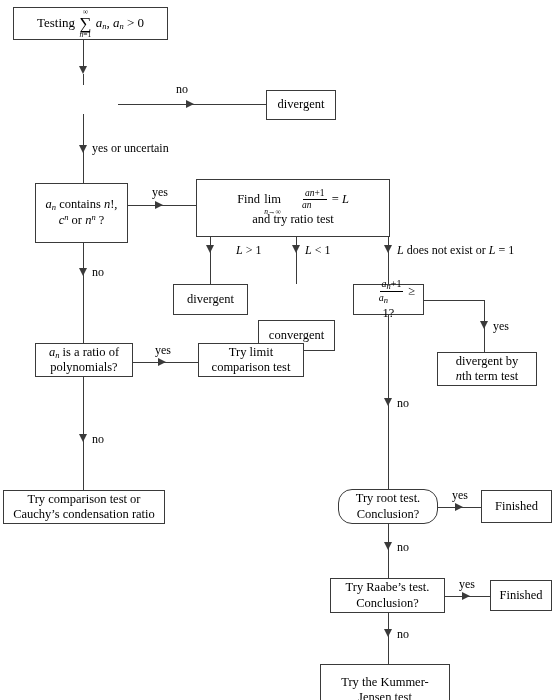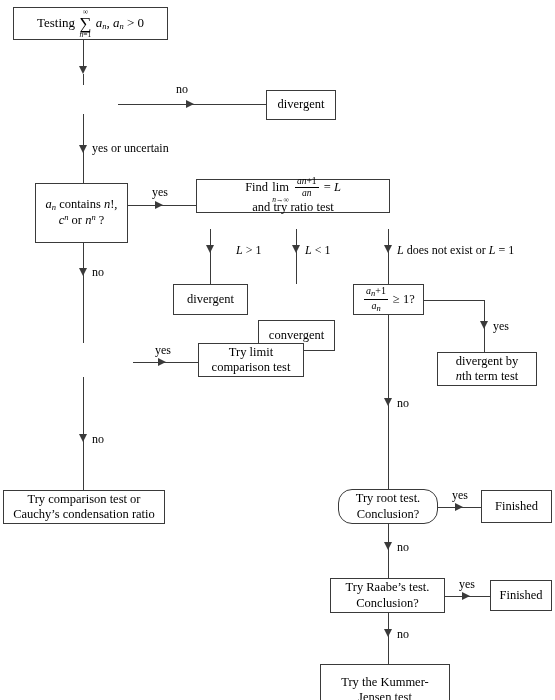--- a/index.html
+++ b/index.html
@@ -98,21 +98,21 @@
   .frac {
     display: inline-block;
     vertical-align: middle;
     text-align: center;
     font-size: 9.5px;
     line-height: 1.12;
     margin: 0 2px;
     position: relative;
     top: -0.5px;
   }
-  .frac .num { display: block; border-bottom: 1px solid #000; padding: 0 2px; }
+  .frac .num { display: block; border-bottom: 1px solid #000; padding: 0 2px; margin-left: 16px; }
   .frac .den { display: block; padding: 0 2px; }
   .limwrap {
     display: inline-block;
     position: relative;
     vertical-align: middle;
     margin: 0 1px;
   }
   .limwrap .lmb {
     position: absolute;
     top: 100%; left: 50%;
@@ -138,21 +138,21 @@
     <div class="inner">divergent</div>
   </div>
 
   <div class="box" style="left:35px; top:183px; width:93px; height:60px;">
     <div class="inner">
       <span class="mi">a</span><span class="sub">n</span> contains <span class="mi">n</span>!,<br>
       <span class="mi">c</span><span class="sup">n</span> or <span class="mi">n</span><span class="sup">n</span> ?
     </div>
   </div>
 
-  <div class="box" style="left:196px; top:179px; width:194px; height:34px;justify-content:flex-end;">
+  <div class="box" style="left:196px; top:179px; width:194px; height:58px;justify-content:flex-end;">
     <div class="inner">
       <div style="padding-bottom:1px;">
         Find&nbsp;<span class="limwrap">lim<span class="lmb"><span class="mi">n</span>→∞</span></span>&nbsp;<span class="frac"><span class="num"><span class="mi">a</span><span class="mi">n</span>+1</span><span class="den"><span class="mi">a</span><span class="mi">n</span></span></span>&nbsp;= <span class="mi">L</span>
       </div>
       <div>and try ratio test</div>
     </div>
   </div>
 
   <div class="box" style="left:173px; top:284px; width:75px; height:31px;">
     <div class="inner">divergent</div>
@@ -168,20 +168,26 @@
     </div>
   </div>
 
   <div class="box" style="left:437px; top:352px; width:100px; height:34px;">
     <div class="inner">
       <span>divergent by</span><br>
       <span class="mi">n</span>th term test
     </div>
   </div>
 
+  <div class="box" style="left:35px; top:343px; width:98px; height:34px;">
+    <div class="inner">
+      <span class="mi">a</span><span class="sub">n</span> is a ratio of<br>
+      <span>polynomials?</span>
+    </div>
+  </div>
 
   <div class="box" style="left:198px; top:343px; width:106px; height:34px;">
     <div class="inner">
       <span>Try limit</span><br>
       <span>comparison test</span>
     </div>
   </div>
 
   <div class="box" style="left:3px; top:490px; width:162px; height:34px;">
     <div class="inner">

